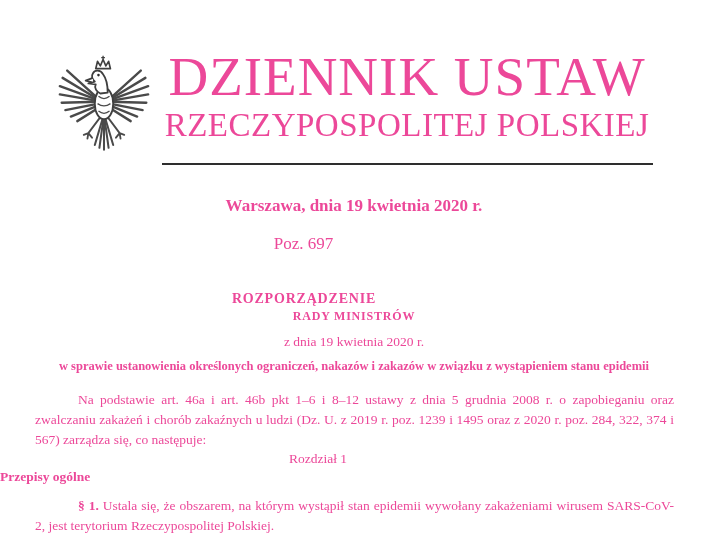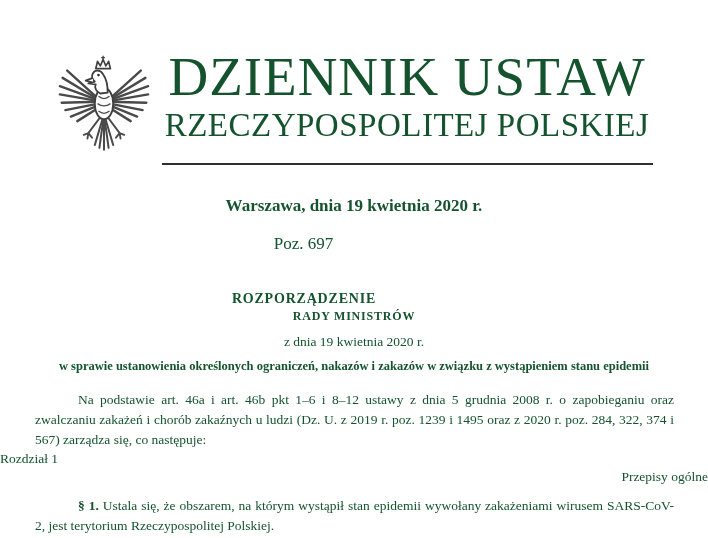--- a/index.html
+++ b/index.html
@@ -6,21 +6,21 @@
     margin: 0;
     padding: 0;
     background: #ffffff;
   }
   .page {
     position: relative;
     width: 708px;
     height: 538px;
     background: #ffffff;
     font-family: "Liberation Serif", "DejaVu Serif", serif;
-    color: #14532d;
+    color: #ec4899;
     overflow: hidden;
   }
   
   .eagle {
     position: absolute;
     left: 58px;
     top: 54px;
     width: 92px;
     height: 114px;
   }
@@ -121,30 +121,30 @@
     line-height: 20px;
     text-indent: 43px;
   }
   .par-legal-basis { top: 390px; }
   .par-section-1   { top: 496px; }
   .chapter-heading {
     position: absolute;
     left: 0;
     top: 451px;
     width: 636px;
+    text-align: center;
+    font-size: 13.5px;
+  }
+  .chapter-title {
+    position: absolute;
+    left: 0;
+    top: 469px;
+    width: 708px;
     text-align: left;
-    font-size: 13.5px;
-  }
-  .chapter-title {
-    position: absolute;
-    left: 0;
-    top: 469px;
-    width: 708px;
-    text-align: right;
-    font-weight: normal;
+    font-weight: bold;
     font-size: 13.5px;
   }
   .bold { font-weight: bold; }
 </style>
 </head>
 <body>
 
 <div class="page">
 
   <svg class="eagle" viewBox="0 0 100 120" xmlns="http://www.w3.org/2000/svg" aria-hidden="true">

